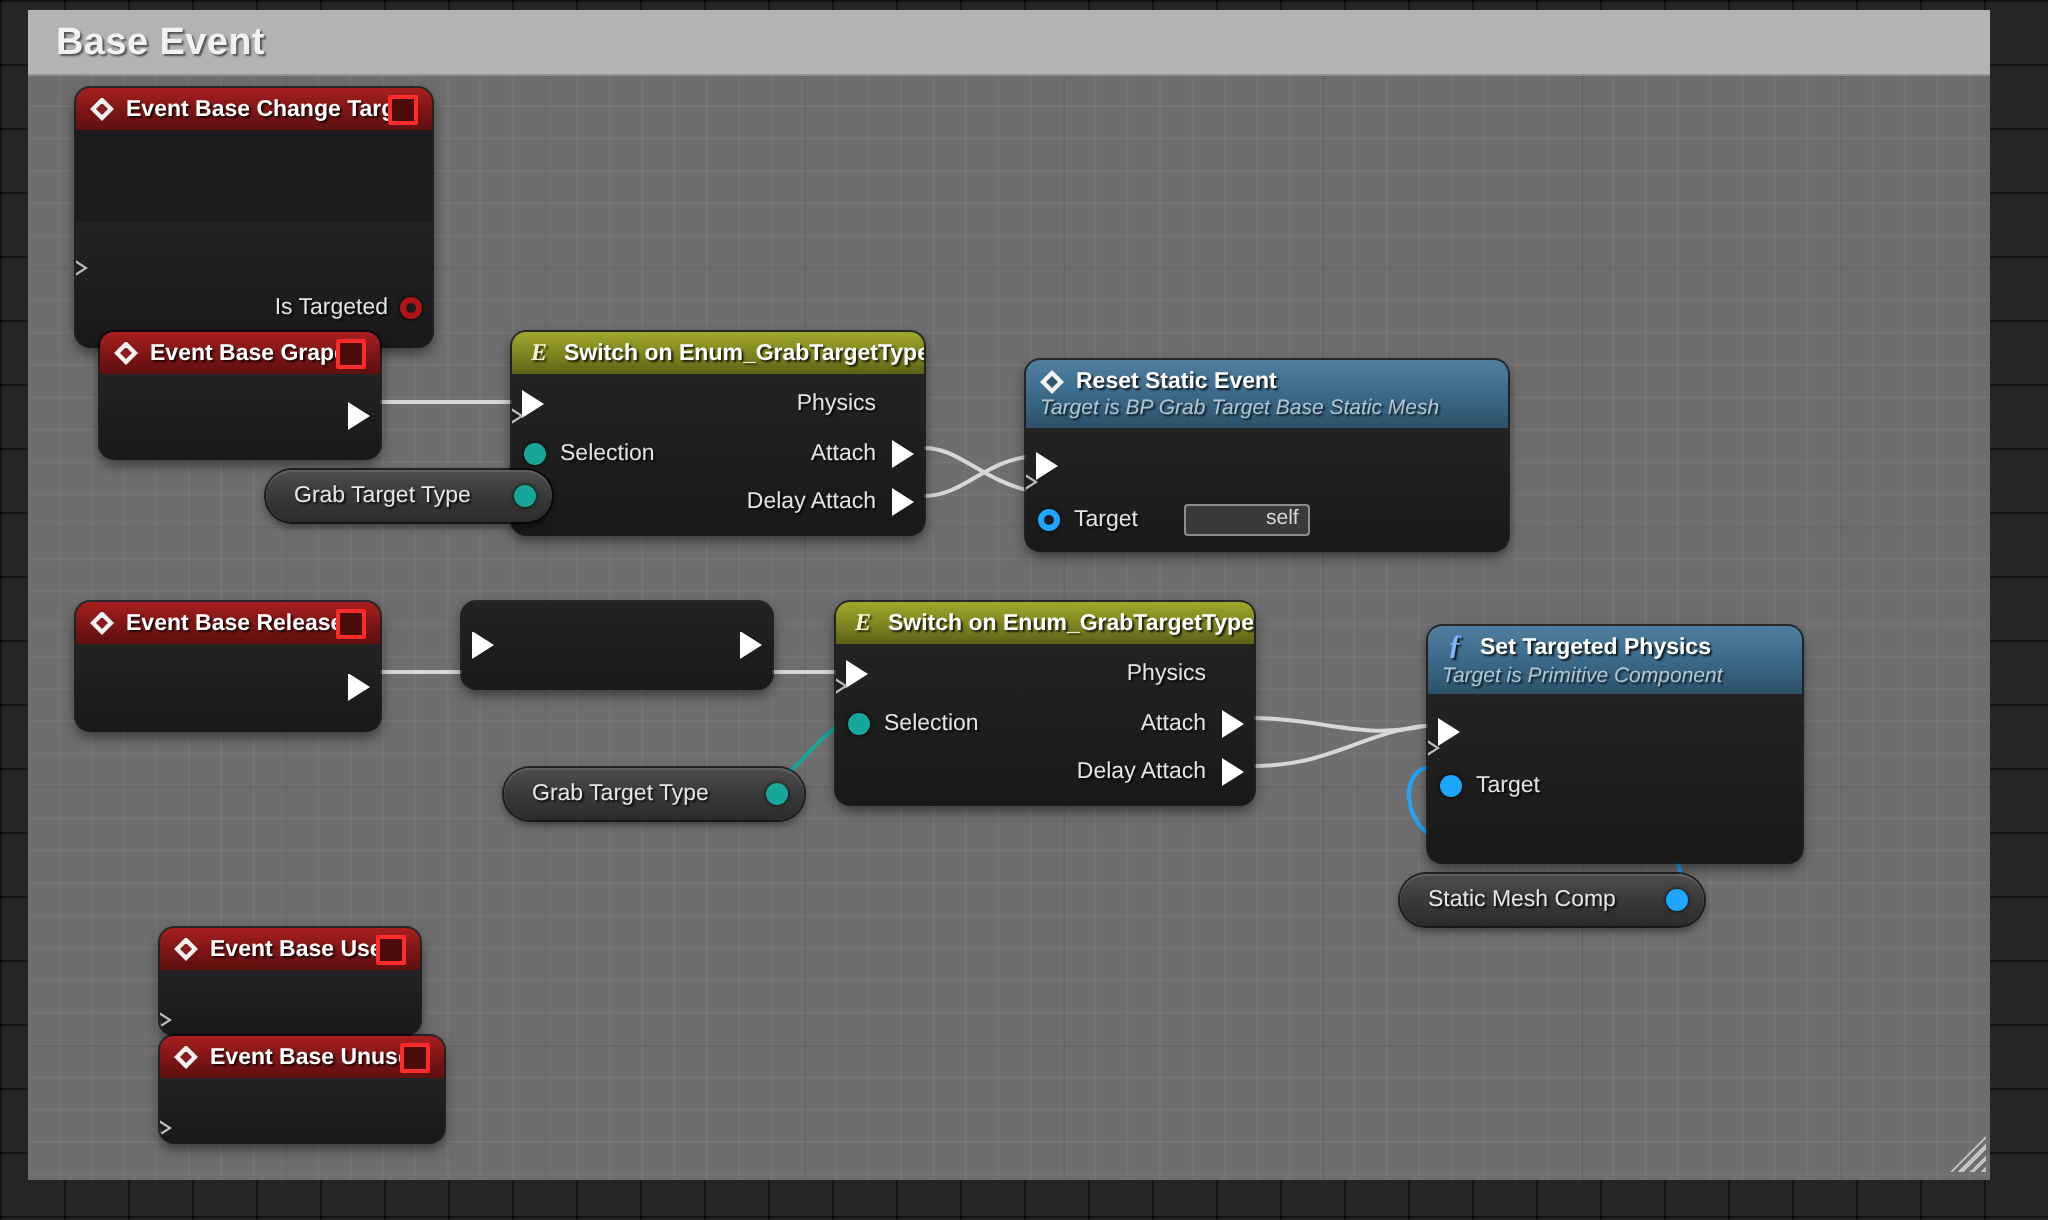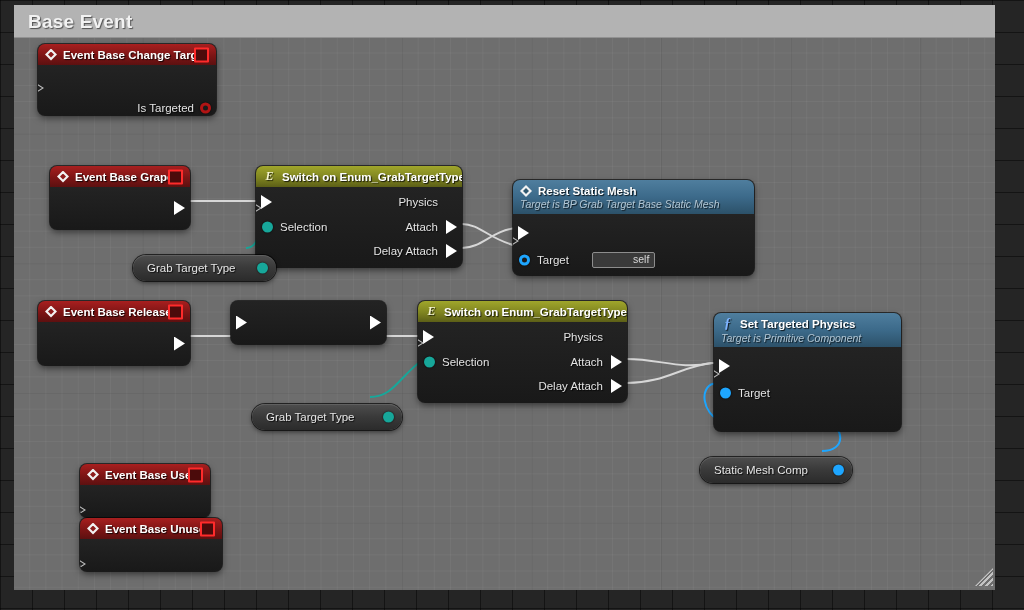--- a/index.html
+++ b/index.html
@@ -201,21 +201,20 @@
   .var-pill{
     position:absolute;
     display:flex;align-items:center;
     height:26px;padding:0 10px 0 14px;
     border-radius:13px;
     background:linear-gradient(to bottom,#4e4e4e 0%,#3a3a3a 48%,#2b2b2b 100%);
     box-shadow:0 2px 5px rgba(0,0,0,.55), inset 0 1px 0 rgba(255,255,255,.10), 0 0 0 1px rgba(0,0,0,.65);
     color:#e6e6e6;font-size:11.5px;
     text-shadow:1px 1px 1px rgba(0,0,0,.8);
     gap:8px;
-    margin-top:20px;
   }
 </style>
 </head>
 <body>
 
 <div id="backdrop"></div>
 
 <div id="graph-panel">
   <div id="grid-minor"></div>
   <div id="grid-major"></div>
@@ -250,21 +249,21 @@
 </svg>
 
 <div class="node" style="left:38px;top:44px;width:178px;">
   <div class="hdr hdr-event">
     <span class="ttl">
       <span class="ico-diamond"></span>
       <span>Event Base Change Target</span>
     </span>
     <span class="delegate-pin"></span>
   </div>
-  <div class="body" style="height:50px;">
+  <div class="body" style="height:62px;margin-top:46px;">
     <div class="row" style="height:30px;">
       <span class="exec-out exec-hollow"></span>
     </div>
     <div class="row out" style="height:26px;padding-right:22px;">
       <span class="pin-label">Is Targeted</span>
       <span class="dot red-ring" style="position:absolute;right:5px;top:50%;transform:translateY(-50%);"></span>
     </div>
   </div>
 </div>
 
@@ -306,21 +305,21 @@
       <span class="pin-label" style="position:absolute;right:24px;">Delay Attach</span>
       <span class="exec-out exec-tri"></span>
     </div>
   </div>
 </div>
 
 <div class="node" style="left:513px;top:180px;width:241px;">
   <div class="hdr hdr-func two-line">
     <span class="ttl">
       <span class="ico-diamond"></span>
-      <span>Reset Static Mesh</span>
+      <span>Reset Static Event</span>
     </span>
     <span class="sub">Target is BP Grab Target Base Static Mesh</span>
   </div>
   <div class="body" style="height:57px;padding-top:4px;">
     <div class="row" style="height:30px;">
       <span class="exec-in exec-tri"></span>
       <span class="exec-out exec-hollow"></span>
     </div>
     <div class="row" style="height:24px;">
       <span class="dot blue-ring" style="position:absolute;left:6px;top:50%;transform:translateY(-50%);"></span>

